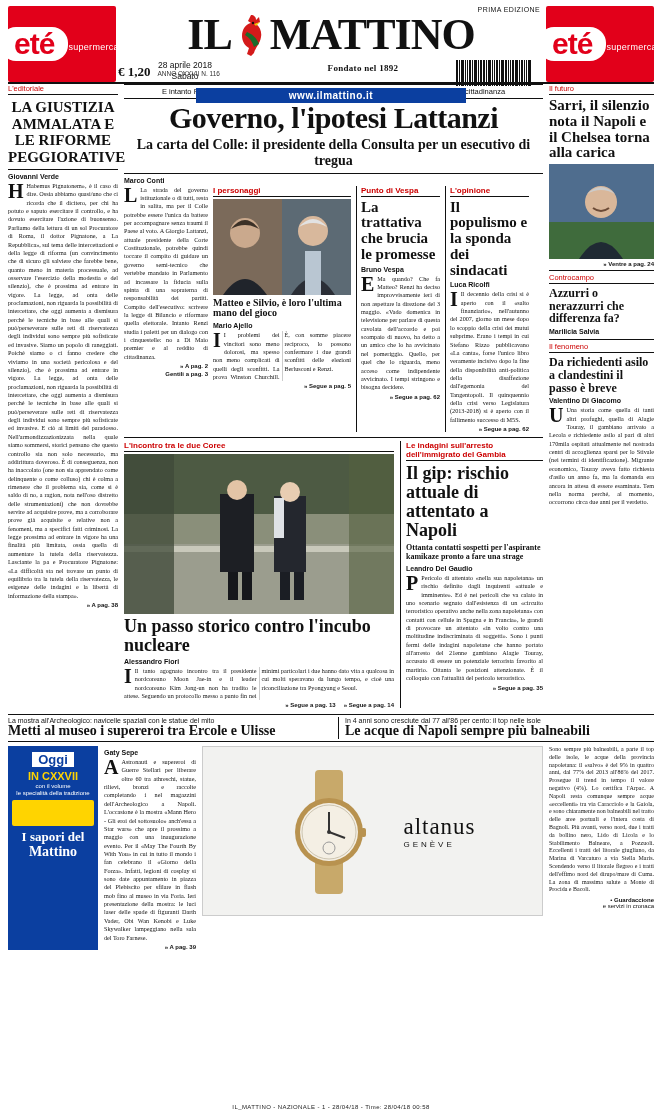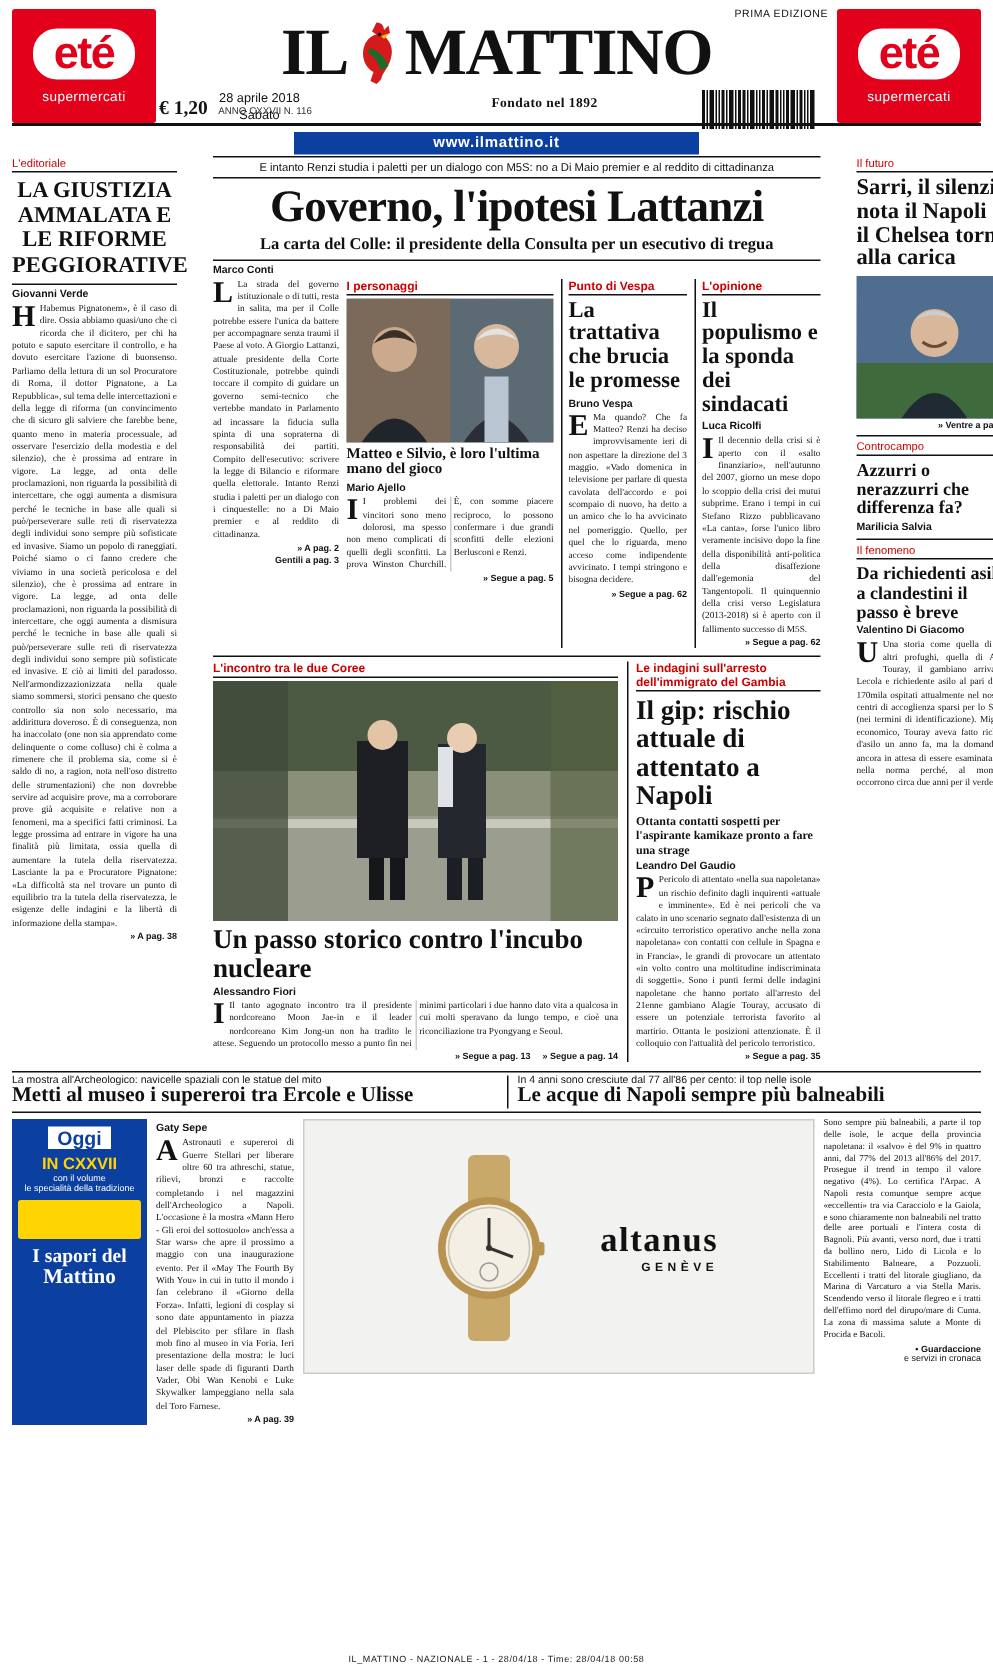--- a/index.html
+++ b/index.html
@@ -10,22 +10,22 @@
     font-family: "Liberation Serif", serif;
     color: #111;
     overflow: hidden;
     position: relative;
   }
   .page { width:662px; height:1113px; position:relative; padding: 6px 8px; }
 
   
   .masthead { display:flex; align-items:stretch; height: 78px; border-bottom:2px solid #111; }
   .ad-box {
-    width: 96px; background:#e2001a; color:#fff; position:relative;
-    display:flex; flex-direction:column; align-items:center; justify-content:center;
+    width: 108px; background:#e2001a; color:#fff; position:relative;
+    display:flex; flex-direction:row; align-items:center; justify-content:center;
     border-radius: 2px;
   }
   .ad-box .ete {
     font-family:"Liberation Sans", sans-serif; font-weight:bold; font-size:30px;
     background:#fff; color:#e2001a; border-radius:16px; padding:1px 14px; line-height:1.05;
     letter-spacing:-1px;
   }
   .ad-box .sup { font-family:"Liberation Sans", sans-serif; font-size:9px; margin-top:6px; letter-spacing:.3px; }
   .mast-center { flex:1; position:relative; display:flex; flex-direction:column; align-items:center; justify-content:flex-start; }
   .prima { position:absolute; right:6px; top:0px; font-family:"Liberation Sans", sans-serif; font-size:7px; letter-spacing:.4px; color:#111;}
@@ -37,29 +37,29 @@
   .fondato { font-family:"Liberation Serif", serif; font-size:9px; font-weight:bold; letter-spacing:.3px; margin-top:3px;}
   .barcode { width:86px; height:26px; display:flex; gap:1px; align-items:flex-end; }
   .barcode i { display:block; background:#111; height:100%; }
   .site-bar { background:#0b3fa0; color:#fff; text-align:center; font-family:"Liberation Sans", sans-serif;
      font-size:10px; font-weight:bold; letter-spacing:.5px; padding:2px 0; margin-top:2px; width:270px; }
   .price { font-family:"Liberation Serif", serif; font-size:13px; font-weight:bold; }
   .mast-left-bottom { position:absolute; left:0; bottom:2px; display:flex; gap:7px; align-items:baseline; padding-left:2px;}
   .anno { font-size:6.5px; font-family:"Liberation Sans", sans-serif; color:#333; }
 
   
-  .cols { display:flex; gap:24px; margin-top:20px; }
+  .cols { display:flex; gap:6px; margin-top:0; }
   .col-left { width:110px; }
   .col-mid { flex:1; }
   .col-right { width:105px; }
   .kicker-bar { font-family:"Liberation Sans", sans-serif; font-size:7.5px; color:#c00; border-bottom:1px solid #111; padding-bottom:1px; margin-bottom:3px;}
   .sec-label { font-family:"Liberation Sans", sans-serif; font-size:8px; color:#c00; font-weight:bold; }
 
   h1.lead { font-size:30px; line-height:1.02; font-weight:bold; text-align:center; margin:4px 0 3px; letter-spacing:-.5px;}
-  .lead-sub { text-align:center; font-size:11px; font-weight:bold; margin-bottom:4px; }
+  .lead-sub { text-align:center; font-size:14px; font-weight:bold; margin-bottom:4px; }
   .overline { font-family:"Liberation Sans", sans-serif; font-size:7.5px; text-align:center; padding:2px 0; border-bottom:1px solid #111; border-top:1px solid #111;}
 
   .byline { font-family:"Liberation Sans", sans-serif; font-size:7px; font-weight:bold; margin:3px 0 2px; }
   .body-text { font-size:6.2px; line-height:1.35; text-align:justify; hyphens:auto; }
   .body-text .dropcap { float:left; font-size:20px; line-height:.85; font-weight:bold; padding:1px 3px 0 0; }
   .jump { font-family:"Liberation Sans", sans-serif; font-size:6px; text-align:right; font-weight:bold; margin-top:2px;}
 
   .headline-sm { font-size:15px; line-height:1.05; font-weight:bold; }
   .headline-md { font-size:18px; line-height:1.05; font-weight:bold; }
   .headline-xs { font-size:12px; line-height:1.06; font-weight:bold; }
@@ -385,21 +385,21 @@
           <rect x="46" y="86" width="28" height="42" rx="4" fill="#c8a96a"></rect>
           <circle cx="60" cy="66" r="34" fill="#b8924f"></circle>
           <circle cx="60" cy="66" r="29" fill="#f4efe4"></circle>
           <circle cx="60" cy="66" r="27" fill="none" stroke="#ccc4b0" stroke-width="1"></circle>
           <line x1="60" y1="66" x2="60" y2="46" stroke="#333" stroke-width="2"></line>
           <line x1="60" y1="66" x2="76" y2="72" stroke="#333" stroke-width="2"></line>
           <circle cx="60" cy="66" r="2" fill="#333"></circle>
           <circle cx="60" cy="82" r="6" fill="none" stroke="#999" stroke-width="1"></circle>
           <rect x="92" y="62" width="5" height="9" rx="2" fill="#b8924f"></rect>
         </svg>
-        <div style="text-align:right;font-weight:bold;">
+        <div style="text-align:left;">
           <div class="watch-brand">altanus</div>
           <div class="watch-sub">GENÈVE</div>
         </div>
       </div>
     </div>
 
     <div style="width:105px;">
       <div class="tiny">Sono sempre più balneabili, a parte il top delle isole, le acque della provincia napoletana: il «salvo» è del 9% in quattro anni, dal 77% del 2013 all'86% del 2017. Prosegue il trend in tempo il valore negativo (4%). Lo certifica l'Arpac. A Napoli resta comunque sempre acque «eccellenti» tra via Caracciolo e la Gaiola, e sono chiaramente non balneabili nel tratto delle aree portuali e l'intera costa di Bagnoli. Più avanti, verso nord, due i tratti da bollino nero, Lido di Licola e lo Stabilimento Balneare, a Pozzuoli. Eccellenti i tratti del litorale giugliano, da Marina di Varcaturo a via Stella Maris. Scendendo verso il litorale flegreo e i tratti dell'effimo nord del dirupo/mare di Cuma. La zona di massima salute a Monte di Procida e Bacoli.</div>
       <div class="tiny-sans" style="text-align:right; font-weight:bold; margin-top:3px;">• Guardaccione</div>
       <div class="tiny-sans" style="text-align:right;">e servizi in cronaca</div>

